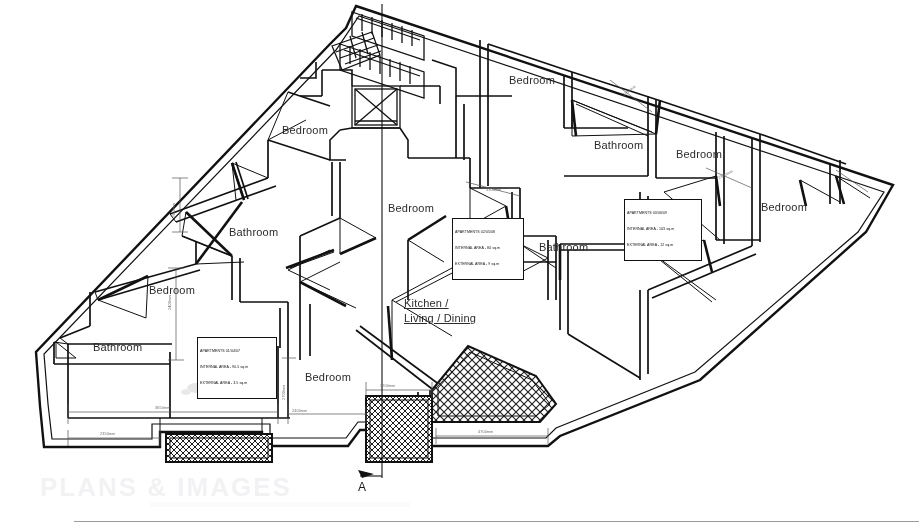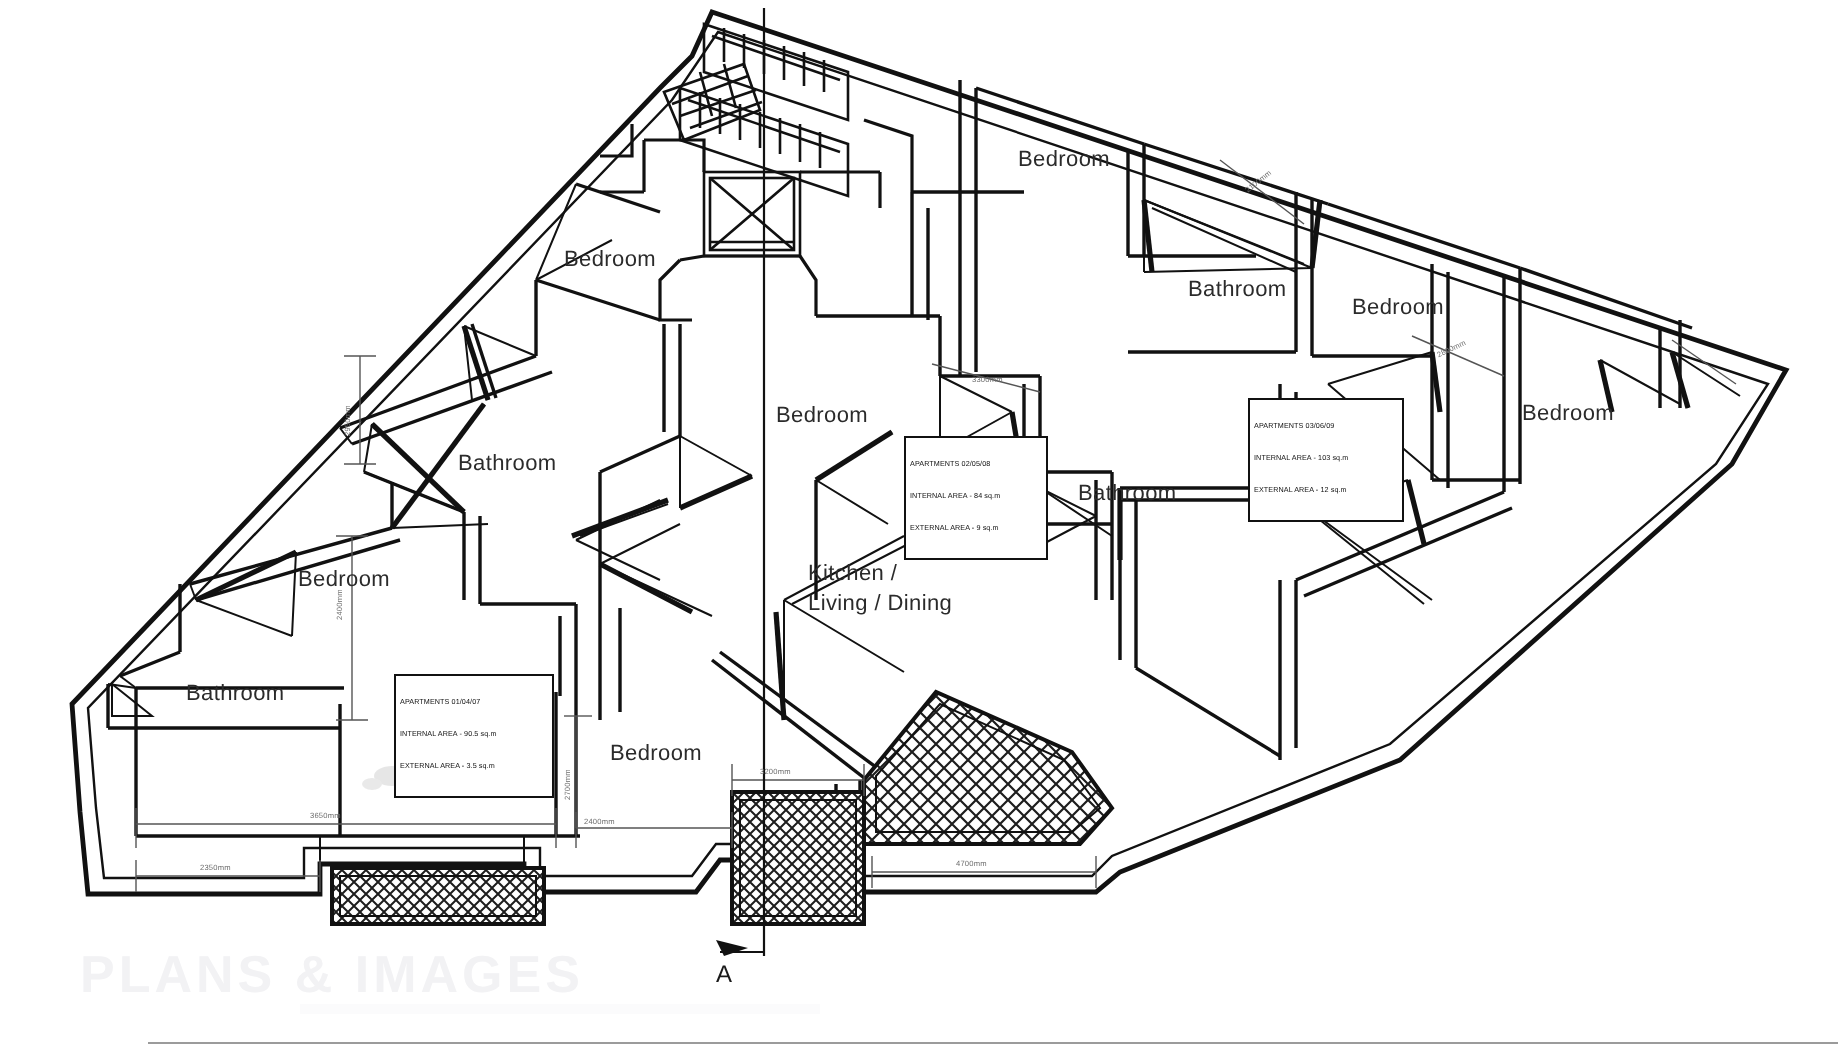--- a/index.html
+++ b/index.html
@@ -357,21 +357,21 @@
       <ellipse cx="186" cy="392" rx="5" ry="3" fill="#d0d0d0"></ellipse>
     </g>
   </svg>
 
   <div class="room-label" style="left:282px; top:124px;">Bedroom</div>
   <div class="room-label" style="left:229px; top:226px;">Bathroom</div>
   <div class="room-label" style="left:149px; top:284px;">Bedroom</div>
   <div class="room-label" style="left:93px; top:341px;">Bathroom</div>
   <div class="room-label" style="left:305px; top:371px;">Bedroom</div>
   <div class="room-label" style="left:388px; top:202px;">Bedroom</div>
-  <div class="room-label two-line" style="left:404px; top:280px;">Kitchen /
+  <div class="room-label two-line" style="left:404px; top:296px;text-decoration:underline;">Kitchen /
 Living / Dining</div>
   <div class="room-label" style="left:509px; top:74px;">Bedroom</div>
   <div class="room-label" style="left:594px; top:139px;">Bathroom</div>
   <div class="room-label" style="left:539px; top:241px;">Bathroom</div>
   <div class="room-label" style="left:676px; top:148px;">Bedroom</div>
   <div class="room-label" style="left:761px; top:201px;">Bedroom</div>
 
   <div class="area-box" style="left:197px; top:337px; width:74px;">
     <div>APARTMENTS 01/04/07</div>
     <div>INTERNAL AREA - 90.5 sq.m</div>

